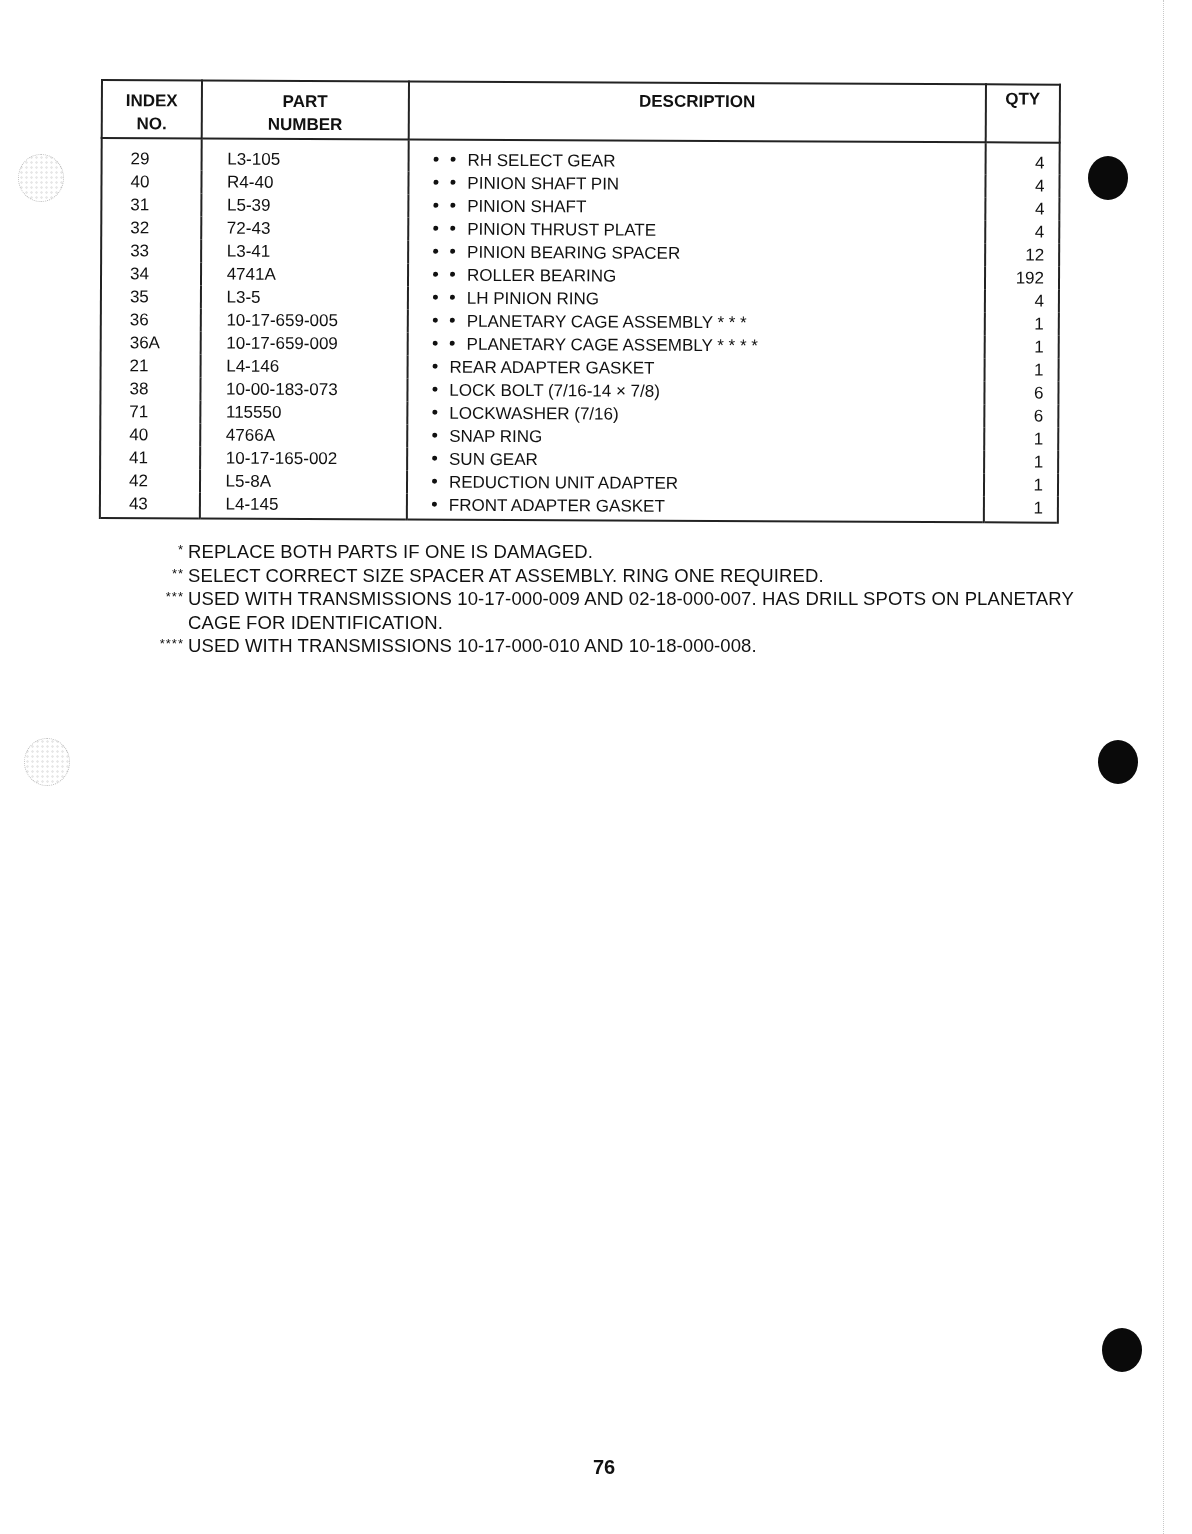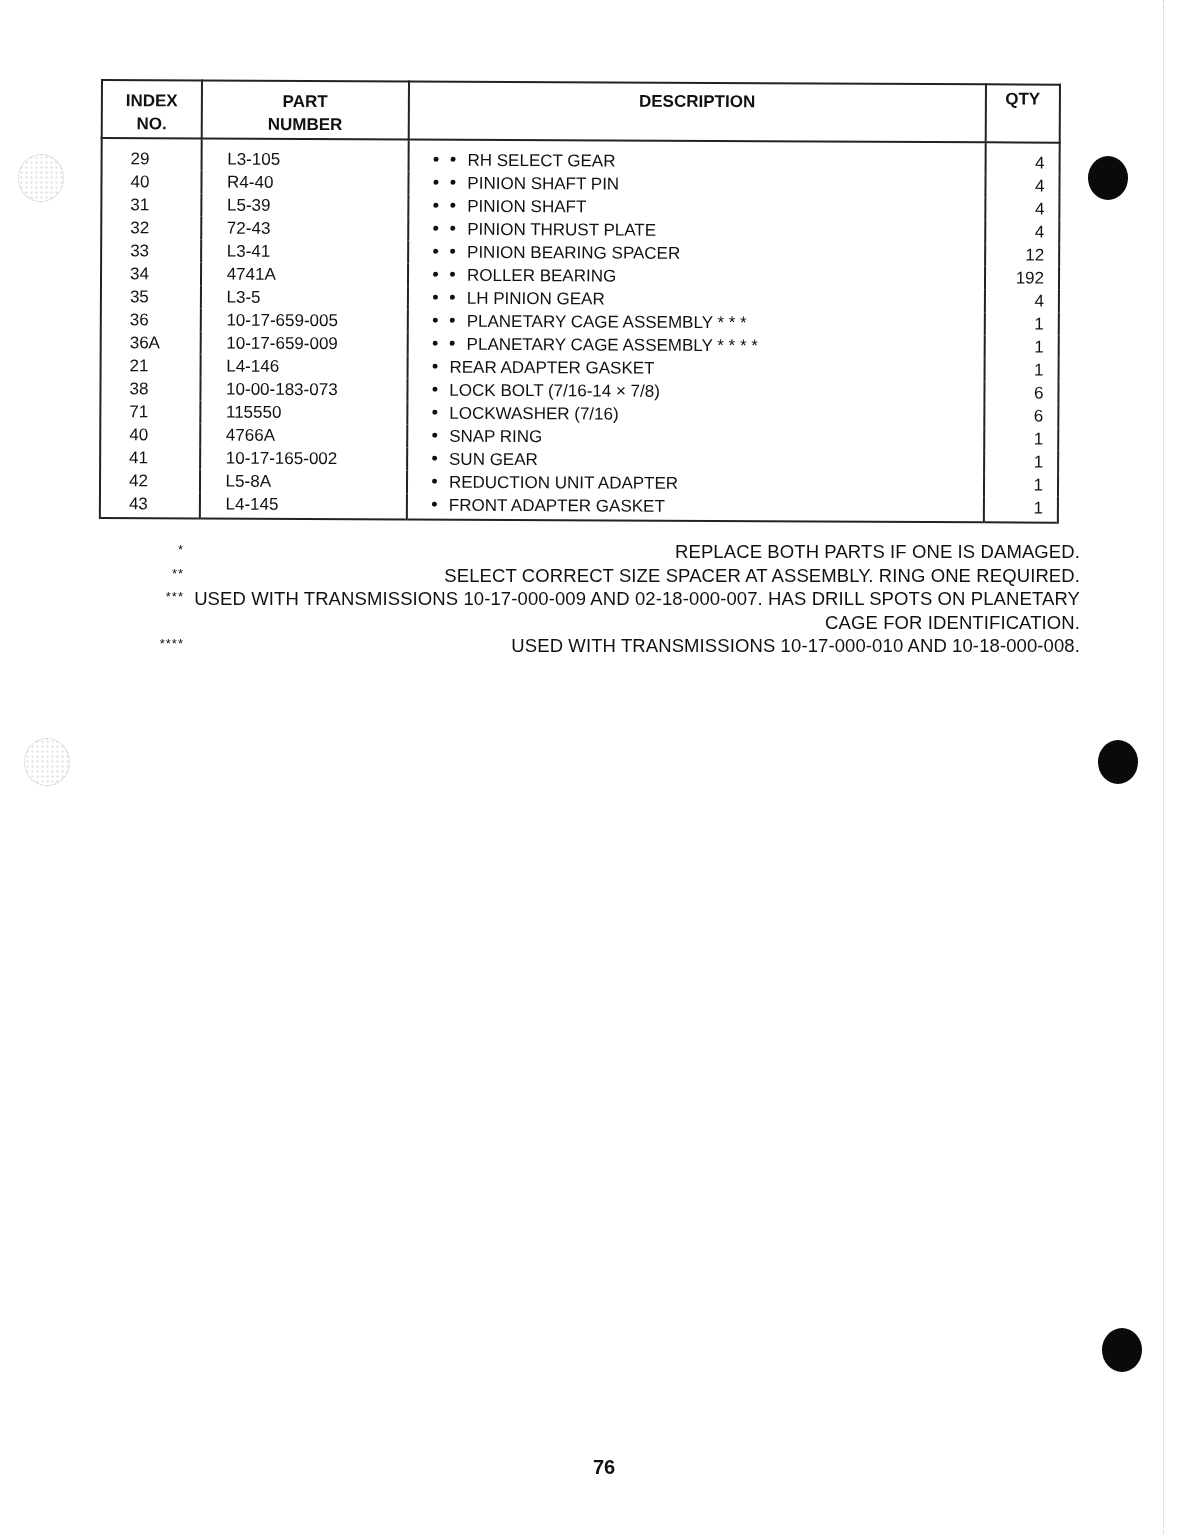--- a/index.html
+++ b/index.html
@@ -52,21 +52,21 @@
     .bullets { display: inline-block; letter-spacing: 0; }
     .bullet { display: inline-block; width: 5px; height: 5px; border-radius: 50%;
       background: #111; margin-right: 12px; vertical-align: middle; position: relative; top: -2px; }
 
     
     .notes { position: absolute; left: 120px; top: 540px; width: 960px;
       font-size: 18.5px; line-height: 23.5px; letter-spacing: 0.1px; }
     .note { display: flex; }
     .note .mark { width: 64px; text-align: right; padding-right: 4px; font-size: 13px;
       line-height: 23.5px; letter-spacing: 1px; position: relative; top: -2px; flex-shrink: 0; }
-    .note .text { flex: 1; text-align: right; }
+    .note .text { flex: 1; }
 
     .page-number { position: absolute; left: 0; width: 1192px; top: 1456px;
       text-align: center; font-weight: bold; font-size: 20px; margin-left: 8px; }
   </style>
 </head>
 <body>
 
 <div class="page">
 
   <div class="hole ghost" style="left:18px; top:154px;"></div>
@@ -124,21 +124,21 @@
   </tr>
         <tr>
     <td class="c-index">34</td>
     <td class="c-part">4741A</td>
     <td class="c-desc"><span class="bullets"><span class="bullet"></span><span class="bullet"></span></span><span class="desc-text">ROLLER BEARING</span></td>
     <td class="c-qty">192</td>
   </tr>
         <tr>
     <td class="c-index">35</td>
     <td class="c-part">L3-5</td>
-    <td class="c-desc"><span class="bullets"><span class="bullet"></span><span class="bullet"></span></span><span class="desc-text">LH PINION GEAR</span></td>
+    <td class="c-desc"><span class="bullets"><span class="bullet"></span><span class="bullet"></span></span><span class="desc-text">LH PINION RING</span></td>
     <td class="c-qty">4</td>
   </tr>
         <tr>
     <td class="c-index">36</td>
     <td class="c-part">10-17-659-005</td>
     <td class="c-desc"><span class="bullets"><span class="bullet"></span><span class="bullet"></span></span><span class="desc-text">PLANETARY CAGE ASSEMBLY * * *</span></td>
     <td class="c-qty">1</td>
   </tr>
         <tr>
     <td class="c-index">36A</td>

